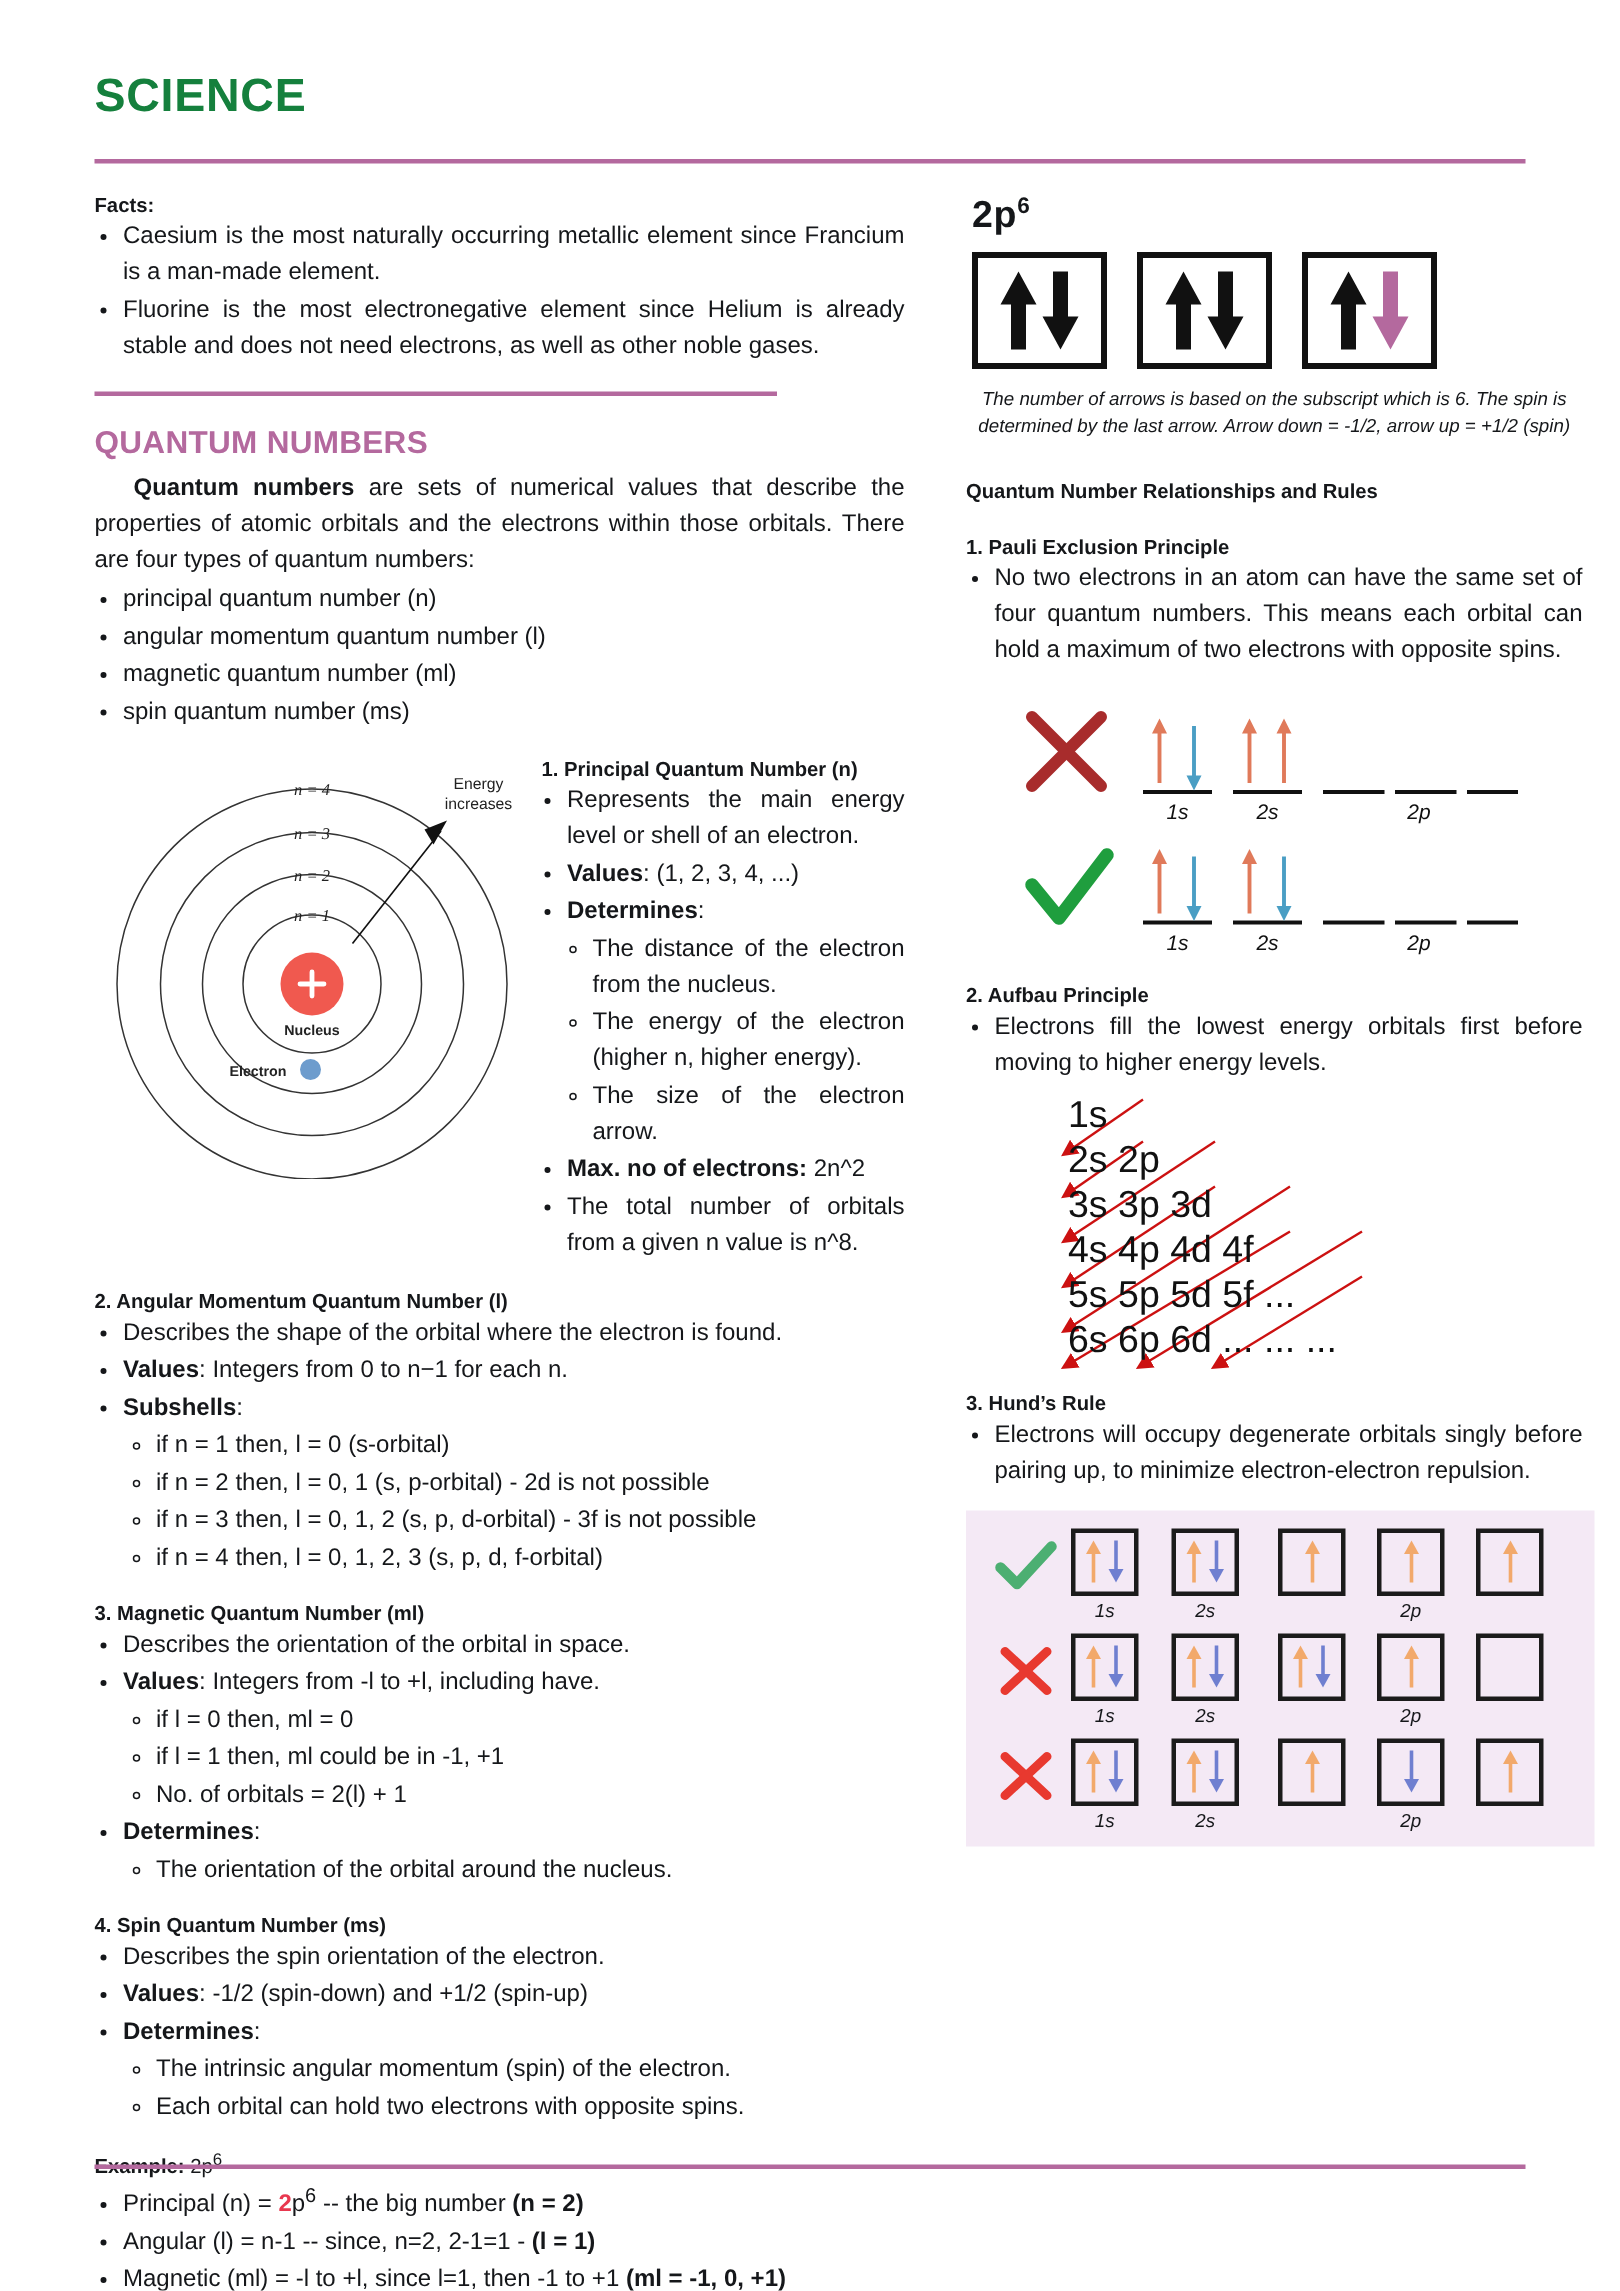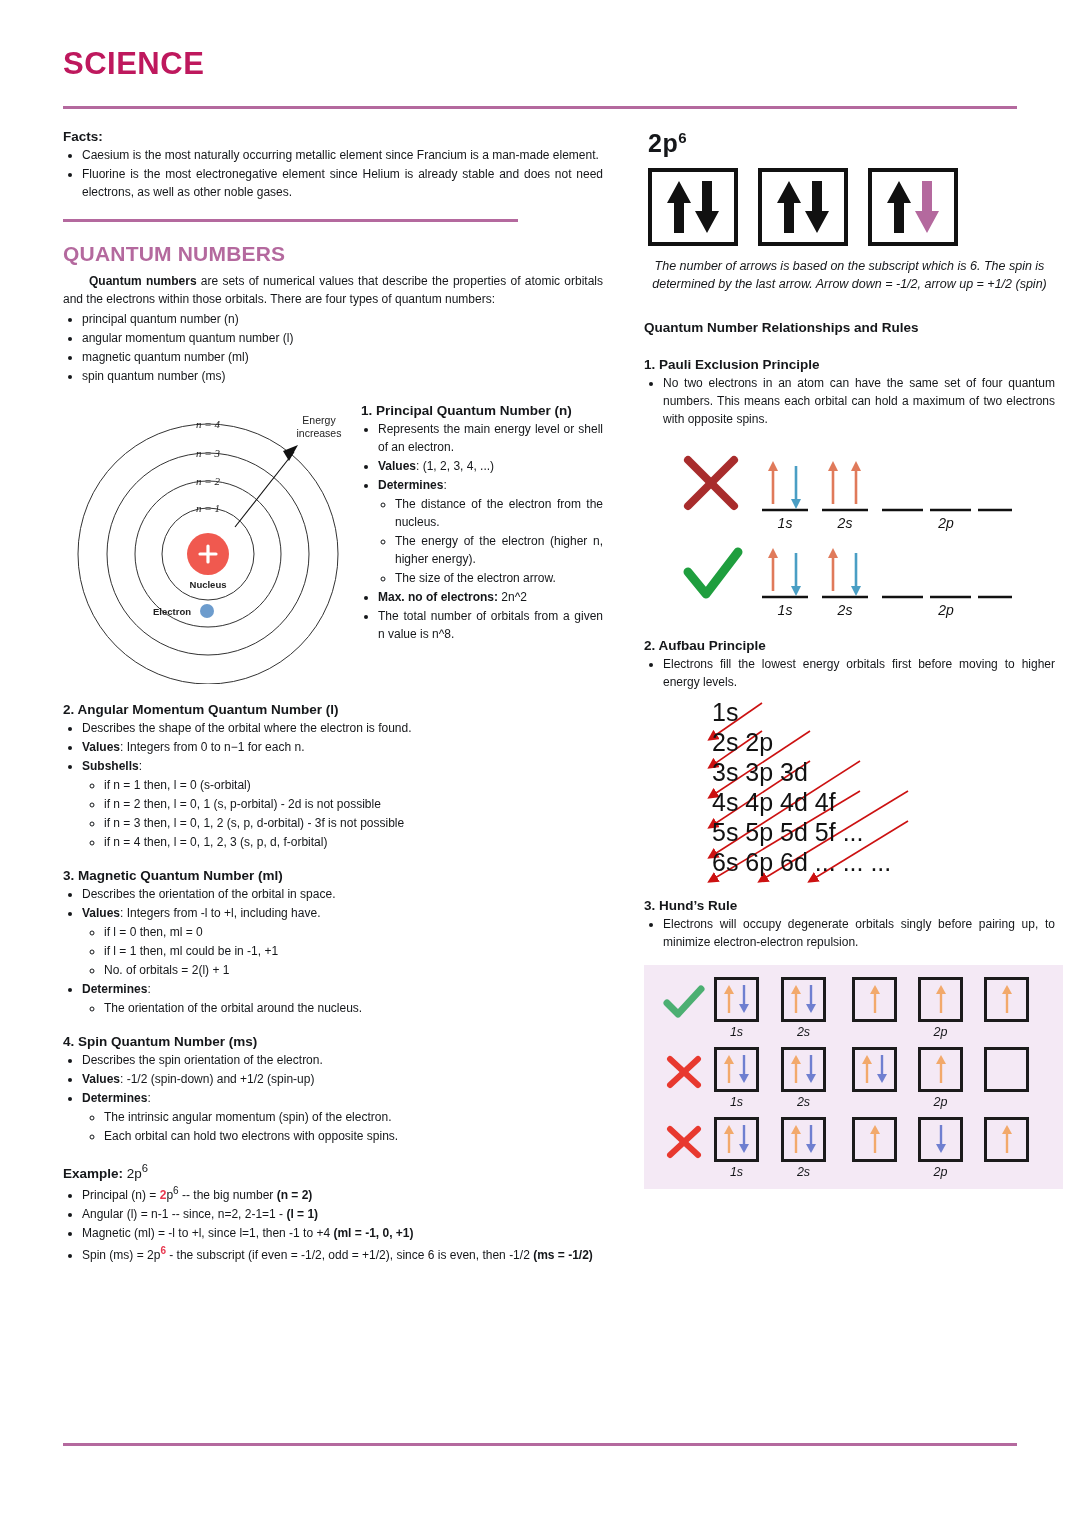--- a/index.html
+++ b/index.html
@@ -13,21 +13,21 @@
     position: relative;
     overflow: hidden;
   }
   .page { position: relative; width: 1080px; height: 1527px; padding: 0 40px; }
 
   
   .doc-title {
     font-size: 31px;
     font-weight: bold;
     letter-spacing: 0.5px;
-    color: #be185d;
+    color: #15803d;
     padding: 48px 0 0 23px;
     line-height: 1;
   }
   .rule-top {
     height: 3px;
     background: #b4699e;
     margin: 27px 23px 0 23px;
   }
   .rule-bottom {
     position: absolute;
@@ -37,21 +37,21 @@
     background: #b4699e;
   }
 
   
   .cols { display: flex; gap: 0; padding: 0 23px; margin-top: 20px; }
   .col-left  { width: 565px; padding-right: 25px; }
   .col-right { width: 427px; padding-left: 16px; }
 
   
   .lbl { font-weight: bold; font-size: 13.5px; }
-  p, li { font-size: 12px; line-height: 1.5; }
+  p, li { font-size: 16px; line-height: 1.5; }
   .just { text-align: justify; }
   ul { margin: 2px 0 0 0; padding-left: 19px; }
   ul.l2 { padding-left: 22px; margin-top: 1px; }
   ul.l2 > li { list-style-type: circle; }
   li { margin-bottom: 1px; }
   .sec-head { font-weight: bold; font-size: 13.5px; margin: 0 0 2px 0; }
   .block { margin-bottom: 17px; }
   b { font-weight: bold; }
 
   
@@ -249,21 +249,21 @@
             </ul>
           </li>
         </ul>
       </div>
 
       <div class="block">
         <div class="sec-head"><b>Example:</b><span style="font-weight:normal"> 2p</span><sup style="font-weight:normal">6</sup></div>
         <ul>
           <li><span>Principal (n) = </span><b class="red-sup">2</b><span>p</span><sup>6</sup><span> -- the big number </span><b>(n = 2)</b></li>
           <li><span>Angular (l) = n-1 -- since, n=2, 2-1=1 - </span><b>(l = 1)</b></li>
-          <li><span>Magnetic (ml) = -l to +l, since l=1, then -1 to +4 </span><b>(ml = -1, 0, +1)</b></li>
+          <li><span>Magnetic (ml) = -l to +l, since l=1, then -1 to +1 </span><b>(ml = -1, 0, +1)</b></li>
           <li><span>Spin (ms) = 2p</span><sup class="red-sup">6</sup><span> - the subscript (if even = -1/2, odd = +1/2), since 6 is even, then -1/2 </span><b>(ms = -1/2)</b></li>
         </ul>
       </div>
 
     </div>
 
     <div class="col-right">
 
       <div class="sub-exp"><span>2p</span><sup>6</sup></div>
 

